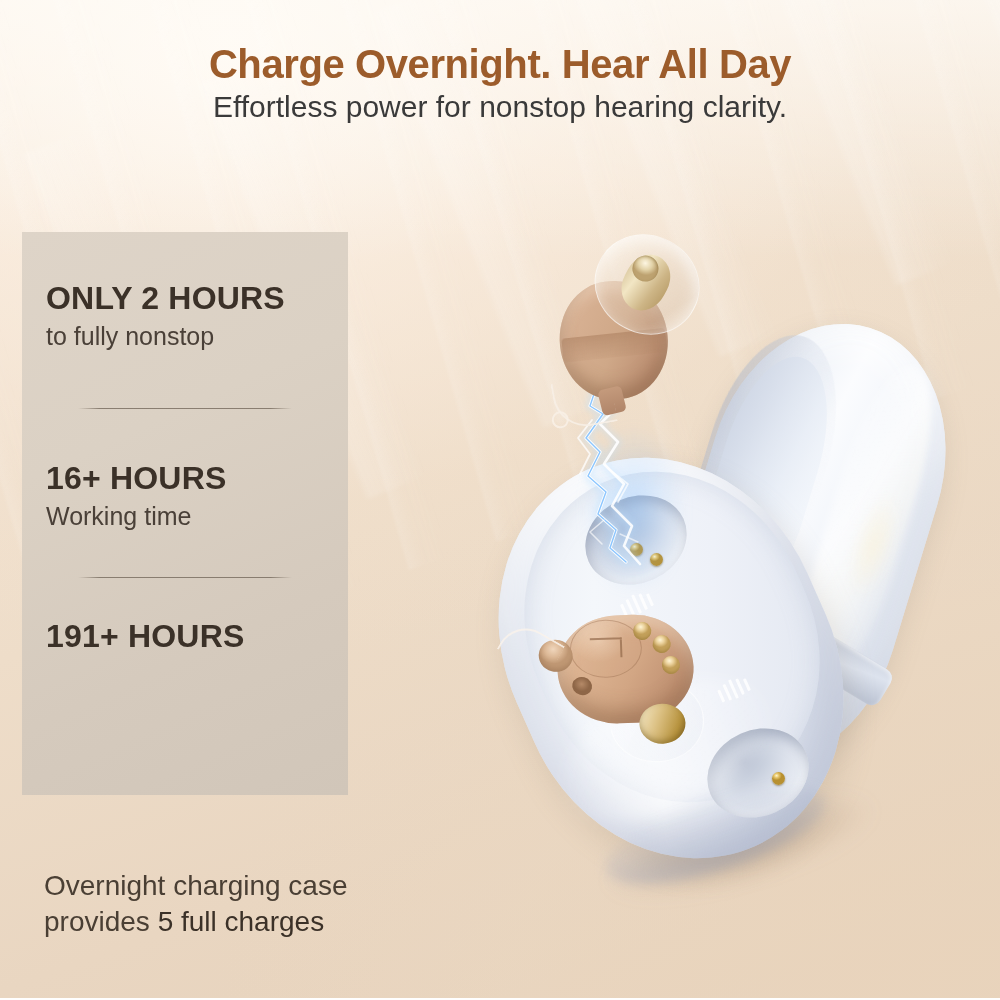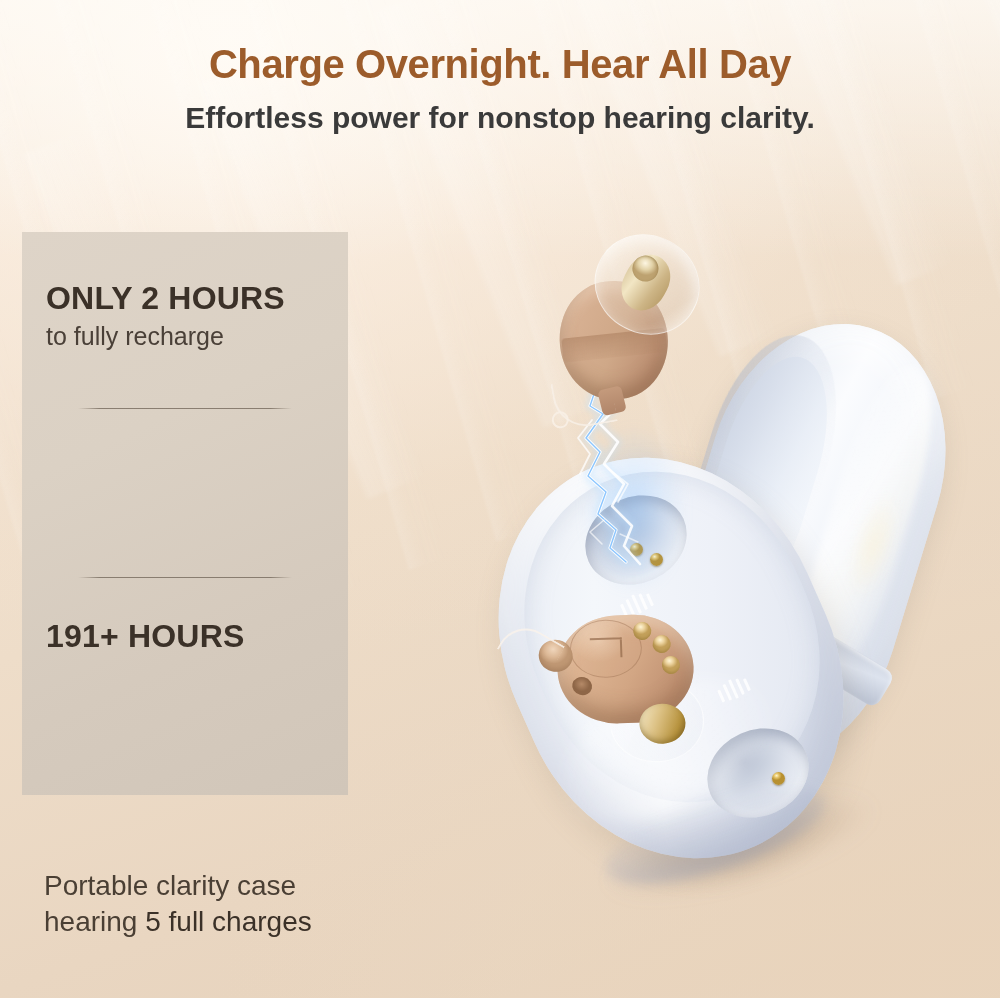--- a/index.html
+++ b/index.html
@@ -76,26 +76,26 @@
     width: 1000px;
     text-align: center;
     font-size: 40px;
     font-weight: bold;
     letter-spacing: -0.4px;
     color: #9c5c2b;
     line-height: 1.05;
   }
   .subhead {
     position: absolute;
-    top: 101px;
+    top: 90px;
     left: 0;
     width: 1000px;
     text-align: center;
     font-size: 30px;
-    font-weight: bold;
+    font-weight: normal;
     color: #3a3a3a;
     line-height: 1.15;
   }
 
   
   .panel {
     position: absolute;
     left: 22px;
     top: 232px;
     width: 326px;
@@ -527,30 +527,34 @@
     </div>
   </div>
 
   <div class="headline">Charge Overnight. Hear All Day</div>
   <div class="subhead">Effortless power for nonstop hearing clarity.</div>
 
   <div class="panel"></div>
 
   <div class="feature" style="top:280px;">
     <div class="feat-title">ONLY 2 HOURS</div>
-    <div class="feat-desc">to fully recharge</div>
+    <div class="feat-desc">to fully nonstop</div>
   </div>
 
   <div class="divider" style="top:408px;"></div>
 
+  <div class="feature" style="top:460px;">
+    <div class="feat-title">16+ HOURS</div>
+    <div class="feat-desc">Working time</div>
+  </div>
 
   <div class="divider" style="top:577px;"></div>
 
   <div class="feature" style="top:618px;">
     <div class="feat-title">191+ HOURS</div>
   </div>
 
   <div class="caption">
-    <span>Portable clarity case</span><br>
-    <span>hearing </span><b>5 full charges</b>
+    <span>Overnight charging case</span><br>
+    <span>provides </span><b>5 full charges</b>
   </div>
 
 </div>
 
 </body></html>

